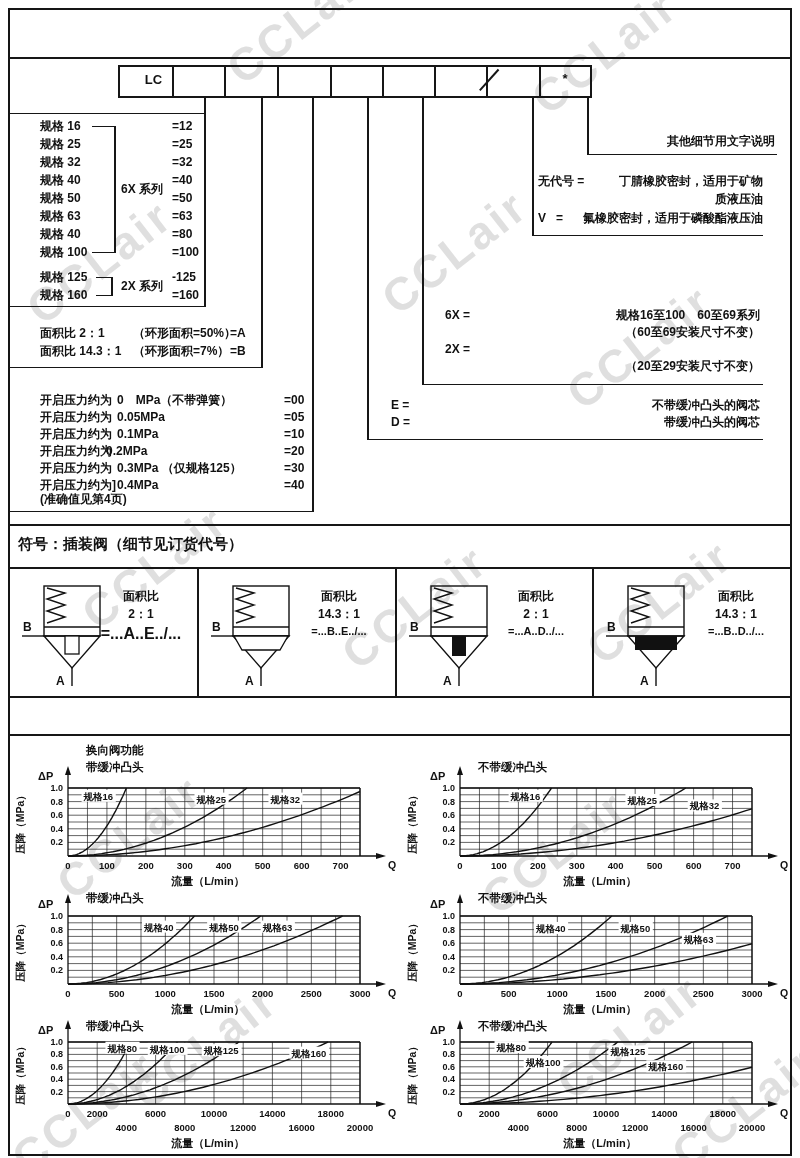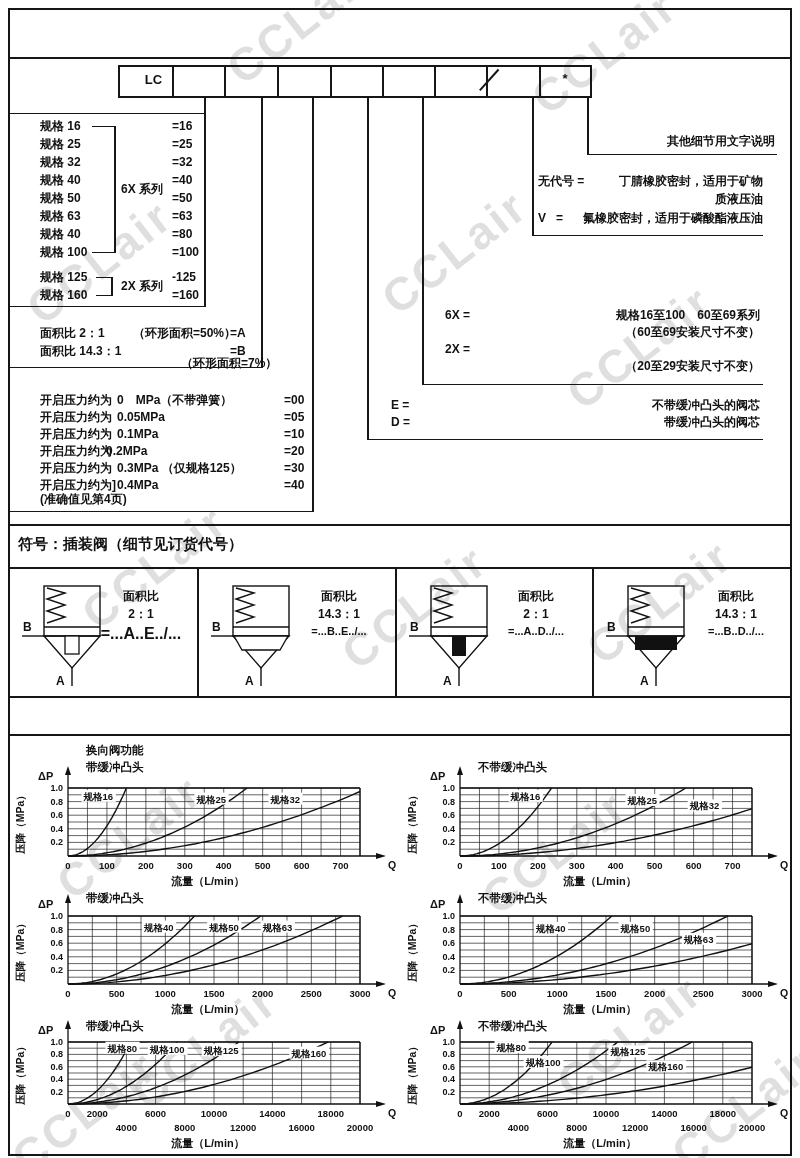--- a/index.html
+++ b/index.html
@@ -113,21 +113,21 @@
         <div class="ln" style="left: 587px; top: 96px; width: 1.5px; height: 59px;"></div>
         <div class="ln" style="left: 114px; top: 126px; width: 1.5px; height: 127px;"></div>
         <div class="ln" style="left: 111px; top: 277px; width: 1.5px; height: 19px;"></div>
         <div class="ln" style="left: 197px; top: 568px; width: 1.5px; height: 129px;"></div>
         <div class="ln" style="left: 395px; top: 568px; width: 1.5px; height: 129px;"></div>
         <div class="ln" style="left: 592px; top: 568px; width: 1.5px; height: 129px;"></div>
         <div class="ln" style="left: 475px; top: 79px; width: 28px; height: 1.5px; transform: rotate(-48deg);"></div>
       </div>
     <div id="lists">
         <div class="t" style="left: 40px; top: 119px;">规格 16</div>
-        <div class="t" style="left: 172px; top: 119px;">=16</div>
+        <div class="t" style="left: 172px; top: 119px;">=12</div>
         <div class="t" style="left: 40px; top: 137px;">规格 25</div>
         <div class="t" style="left: 172px; top: 137px;">=25</div>
         <div class="t" style="left: 40px; top: 155px;">规格 32</div>
         <div class="t" style="left: 172px; top: 155px;">=32</div>
         <div class="t" style="left: 40px; top: 173px;">规格 40</div>
         <div class="t" style="left: 172px; top: 173px;">=40</div>
         <div class="t" style="left: 40px; top: 191px;">规格 50</div>
         <div class="t" style="left: 172px; top: 191px;">=50</div>
         <div class="t" style="left: 40px; top: 209px;">规格 63</div>
         <div class="t" style="left: 172px; top: 209px;">=63</div>
@@ -136,21 +136,21 @@
         <div class="t" style="left: 40px; top: 245px;">规格 100</div>
         <div class="t" style="left: 172px; top: 245px;">=100</div>
         <div class="t" style="left: 40px; top: 270px;">规格 125</div>
         <div class="t" style="left: 172px; top: 270px;">-125</div>
         <div class="t" style="left: 40px; top: 288px;">规格 160</div>
         <div class="t" style="left: 172px; top: 288px;">=160</div>
         <div class="t" style="left: 40px; top: 326px;">面积比 2：1</div>
         <div class="t" style="left: 133px; top: 326px;">（环形面积=50%）</div>
         <div class="t" style="left: 230px; top: 326px;">=A</div>
         <div class="t" style="left: 40px; top: 344px;">面积比 14.3：1</div>
-        <div class="t" style="left: 133px; top: 356px; margin-left: 48px;">（环形面积=7%）</div>
+        <div class="t" style="left: 133px; top: 344px;">（环形面积=7%）</div>
         <div class="t" style="left: 230px; top: 344px;">=B</div>
         <div class="t" style="left: 40px; top: 393px;">开启压力约为</div>
         <div class="t" style="left: 117px; top: 393px;">0　MPa（不带弹簧）</div>
         <div class="t" style="left: 284px; top: 393px;">=00</div>
         <div class="t" style="left: 40px; top: 410px;">开启压力约为</div>
         <div class="t" style="left: 117px; top: 410px;">0.05MPa</div>
         <div class="t" style="left: 284px; top: 410px;">=05</div>
         <div class="t" style="left: 40px; top: 427px;">开启压力约为</div>
         <div class="t" style="left: 117px; top: 427px;">0.1MPa</div>
         <div class="t" style="left: 284px; top: 427px;">=10</div>

